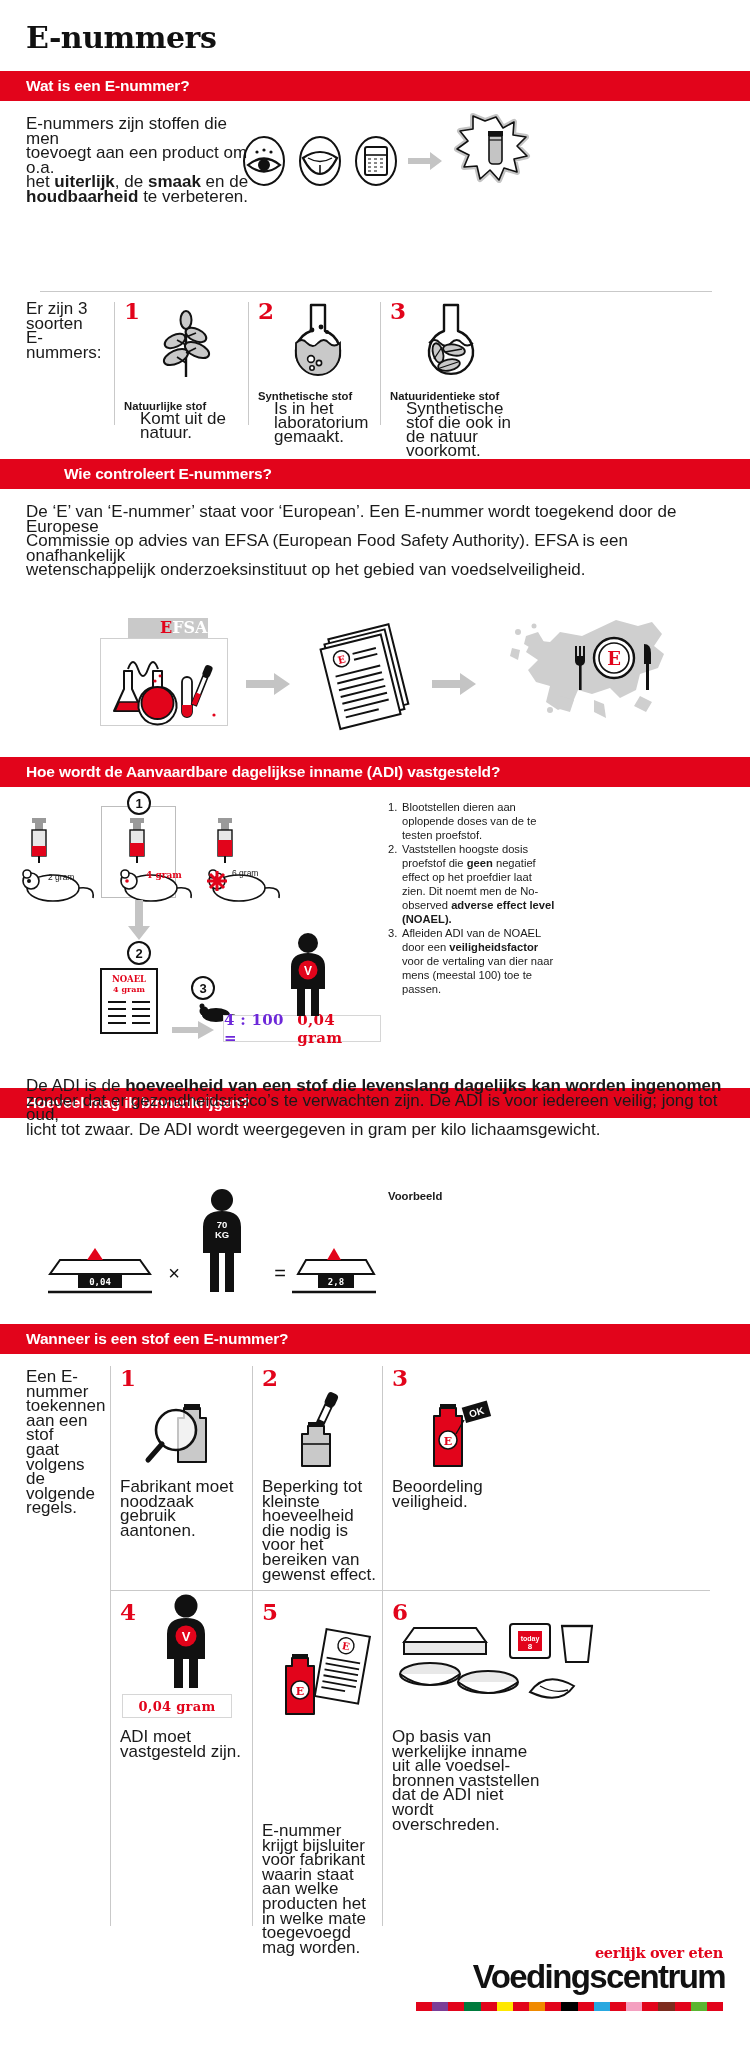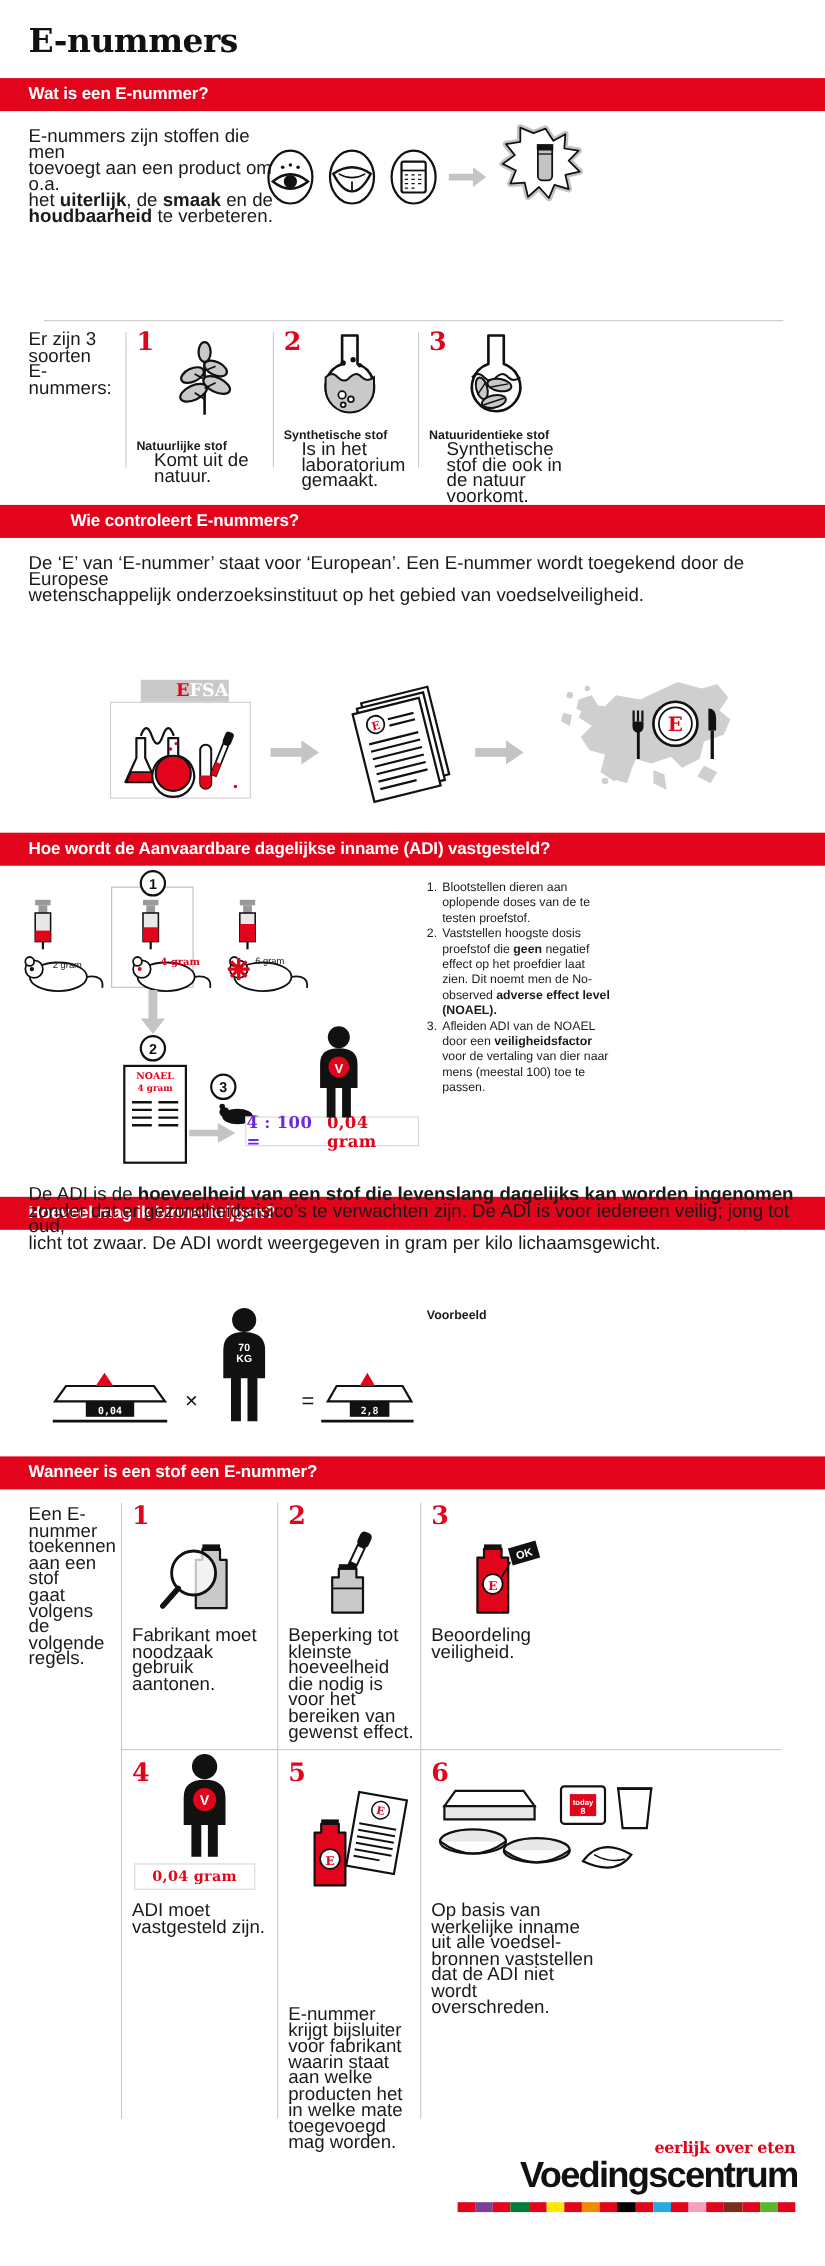--- a/index.html
+++ b/index.html
@@ -231,20 +231,21 @@
     <div class="grid-cell-title">Natuuridentieke stof</div>
     <div class="grid-cell-desc">Synthetische stof die ook in de natuur voorkomt.</div>
   </div>
 
   <div class="bar" style="top:459px;padding-left:38px;">
     <span>Wie controleert E-nummers?</span>
   </div>
 
   <div class="body-text" style="left:26px; top:505px; width:700px;">
     <div>De ‘E’ van ‘E-nummer’ staat voor ‘European’. Een E-nummer wordt toegekend door de Europese</div>
+    <div>Commissie op advies van EFSA (European Food Safety Authority). EFSA is een onafhankelijk</div>
     <div>wetenschappelijk onderzoeksinstituut op het gebied van voedselveiligheid.</div>
   </div>
 
   <div style="position:absolute; left:128px; top:618px; width:80px; height:36px; background:#c9c9c9;padding-left:24px;">
     <span style="font-family:'DejaVu Serif',serif; font-weight:700; font-size:16px; color:#e2041b; padding-left:8px; line-height:20px;">E</span><span style="font-family:'DejaVu Serif',serif; font-weight:700; font-size:16px; color:#ffffff;">FSA</span>
   </div>
   <div class="lab-box" style="left:100px; top:638px; width:128px; height:88px;"></div>
 
   <svg style="position:absolute; left:106px; top:645px;" width="118" height="78" viewBox="0 0 118 78">
 
@@ -388,21 +389,21 @@
   <div class="tiny-lab" style="left:232px; top:868px;">6 gram</div>
 
   <svg style="position:absolute; left:128px; top:900px;" width="22" height="42" viewBox="0 0 22 42">
     <path d="M7 0 h8 v26 h7 l-11 14 l-11 -14 h7 z" fill="#c4c4c4"></path>
   </svg>
   <svg style="position:absolute; left:126px; top:940px;" width="26" height="26" viewBox="0 0 26 26">
     <circle cx="13" cy="13" r="11" fill="#fff" stroke="#111" stroke-width="2"></circle>
     <text x="13" y="18" font-family="Liberation Sans, sans-serif" font-size="13" font-weight="700" fill="#111" text-anchor="middle">2</text>
   </svg>
 
-  <div class="lab-box" style="left:112px; top:968px; width:58px; height:90px; border:2px solid #111;">
+  <div class="lab-box" style="left:100px; top:968px; width:58px; height:66px; border:2px solid #111;">
     <div style="font-family:'DejaVu Serif',serif; font-weight:700; font-size:8.5px; color:#e2041b; text-align:center; margin-top:4px;">NOAEL</div>
     <div style="font-family:'DejaVu Serif',serif; font-weight:700; font-size:8px; color:#e2041b; text-align:center;">4 gram</div>
     <svg width="54" height="34" viewBox="0 0 54 34" style="margin-top:5px;">
       <g stroke="#111" stroke-width="2.2">
         <path d="M6 3 h18 M30 3 h18"></path>
         <path d="M6 10 h18 M30 10 h18"></path>
         <path d="M6 17 h18 M30 17 h18"></path>
         <path d="M6 24 h18 M30 24 h18"></path>
       </g>
     </svg>

